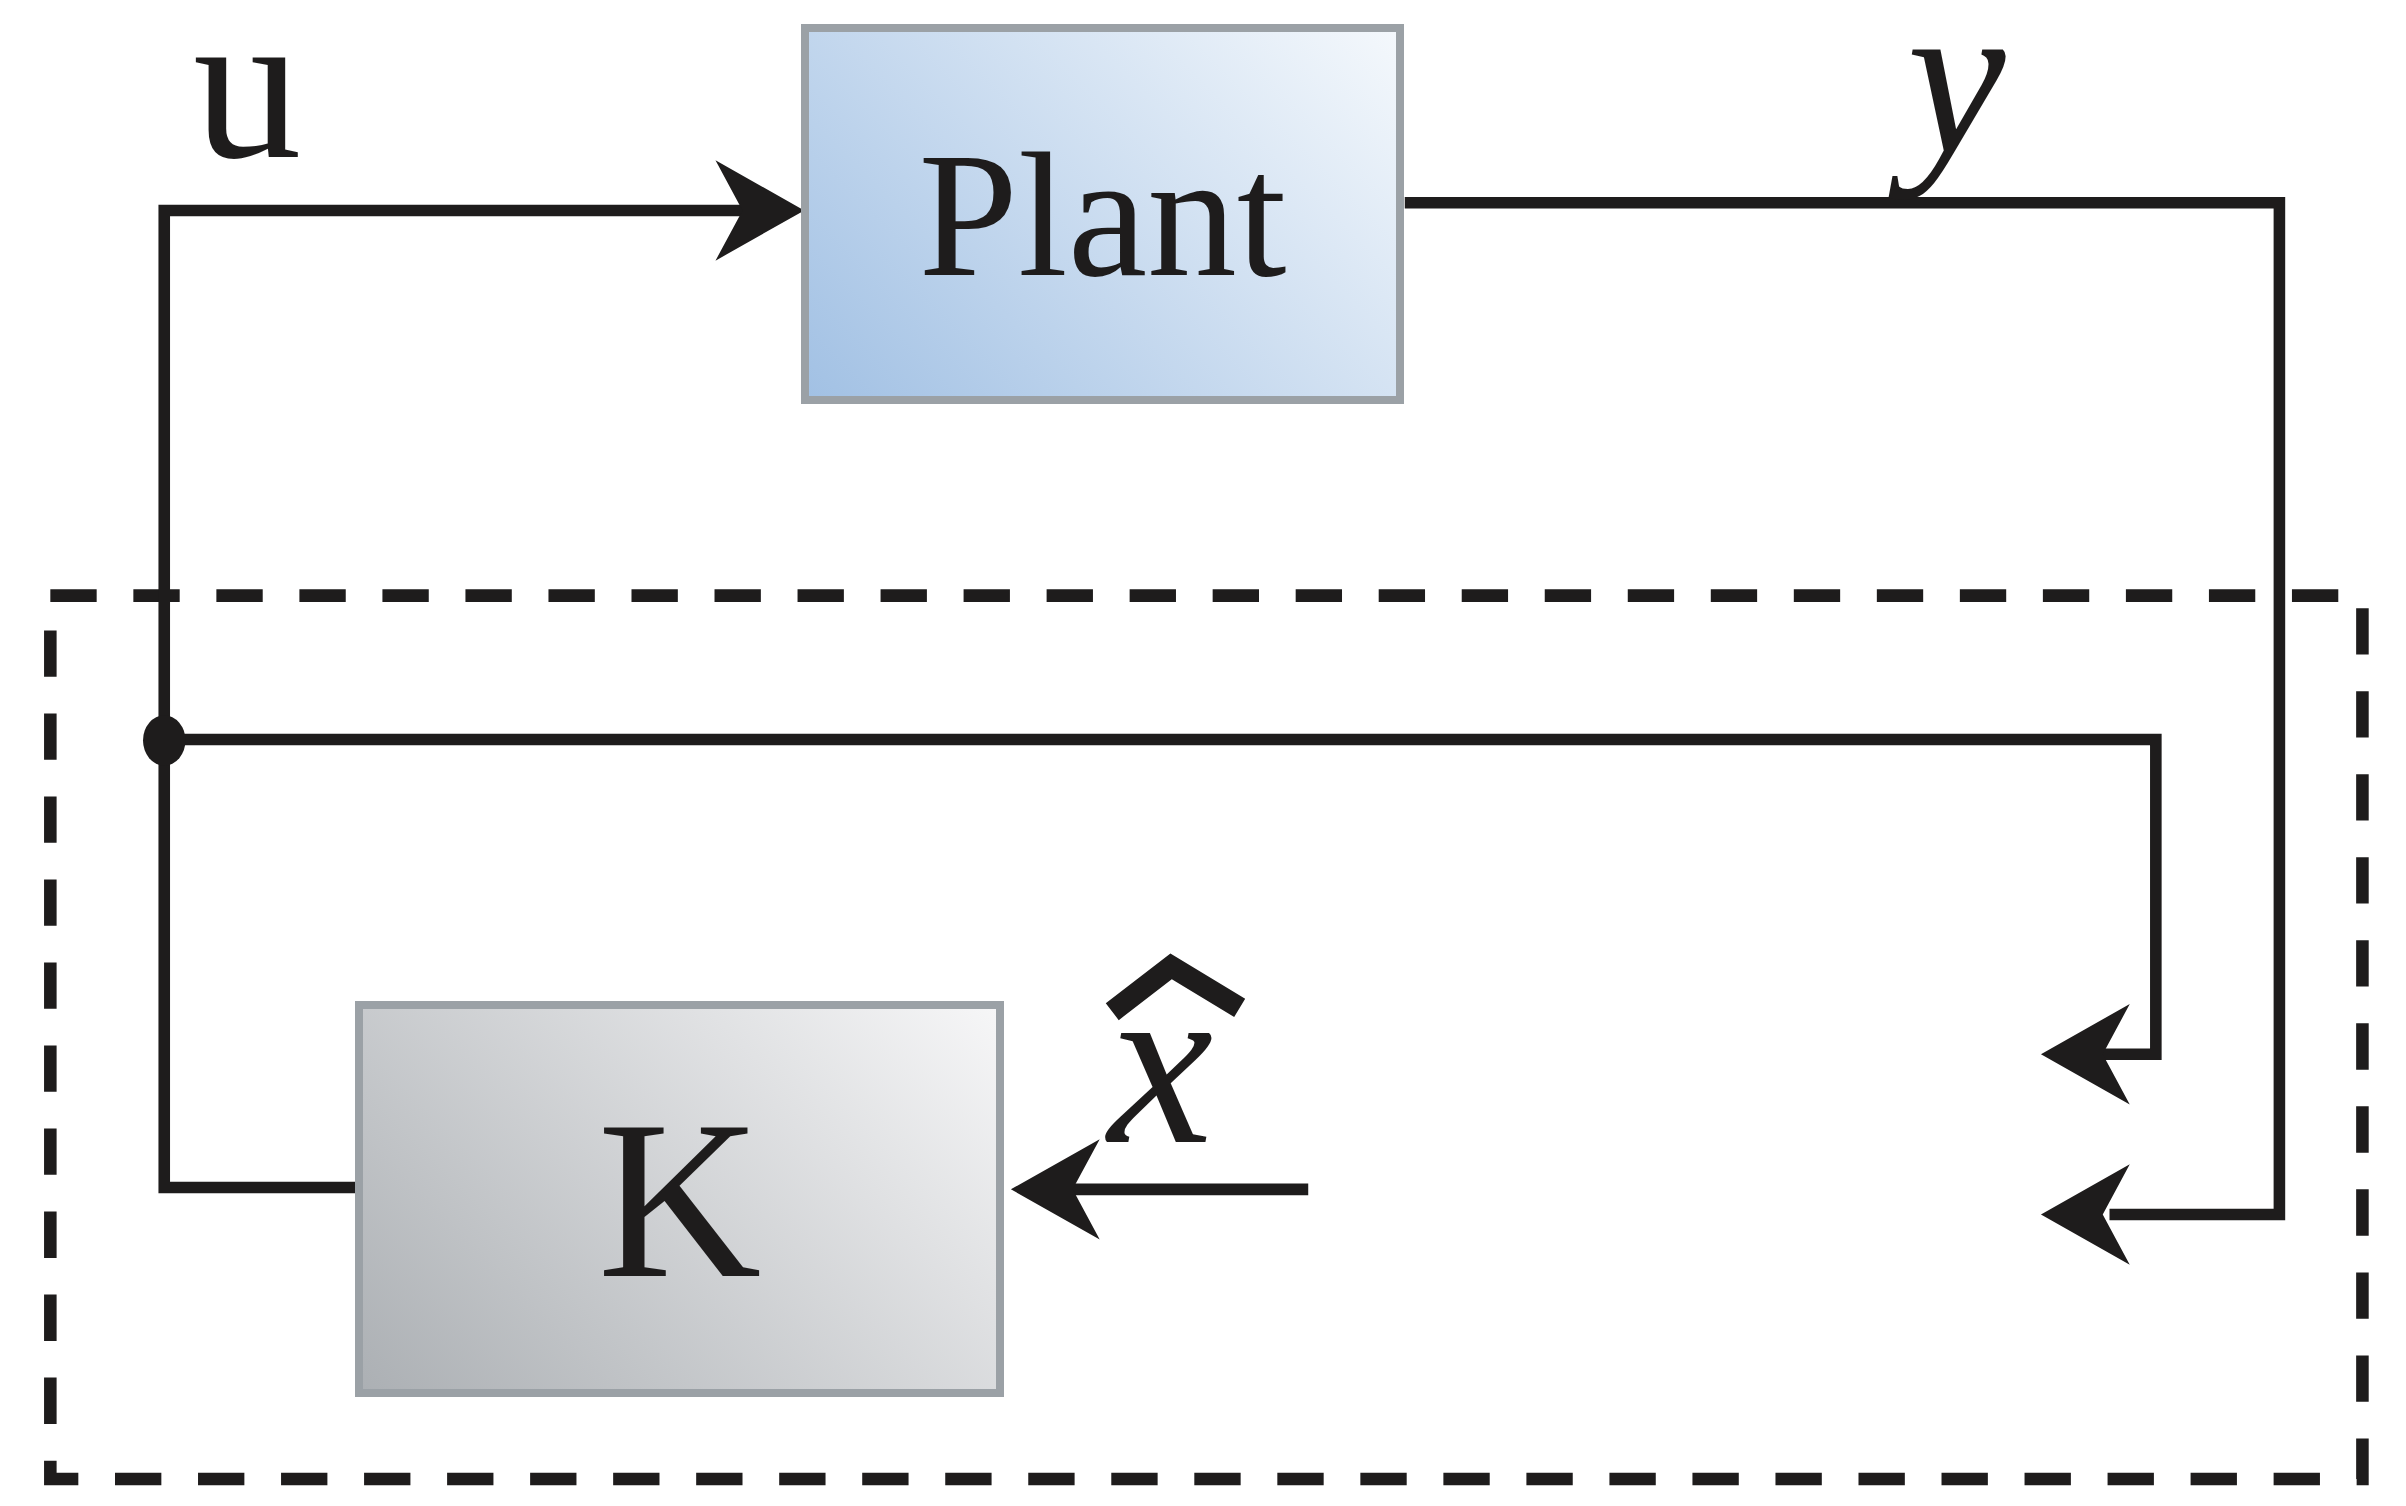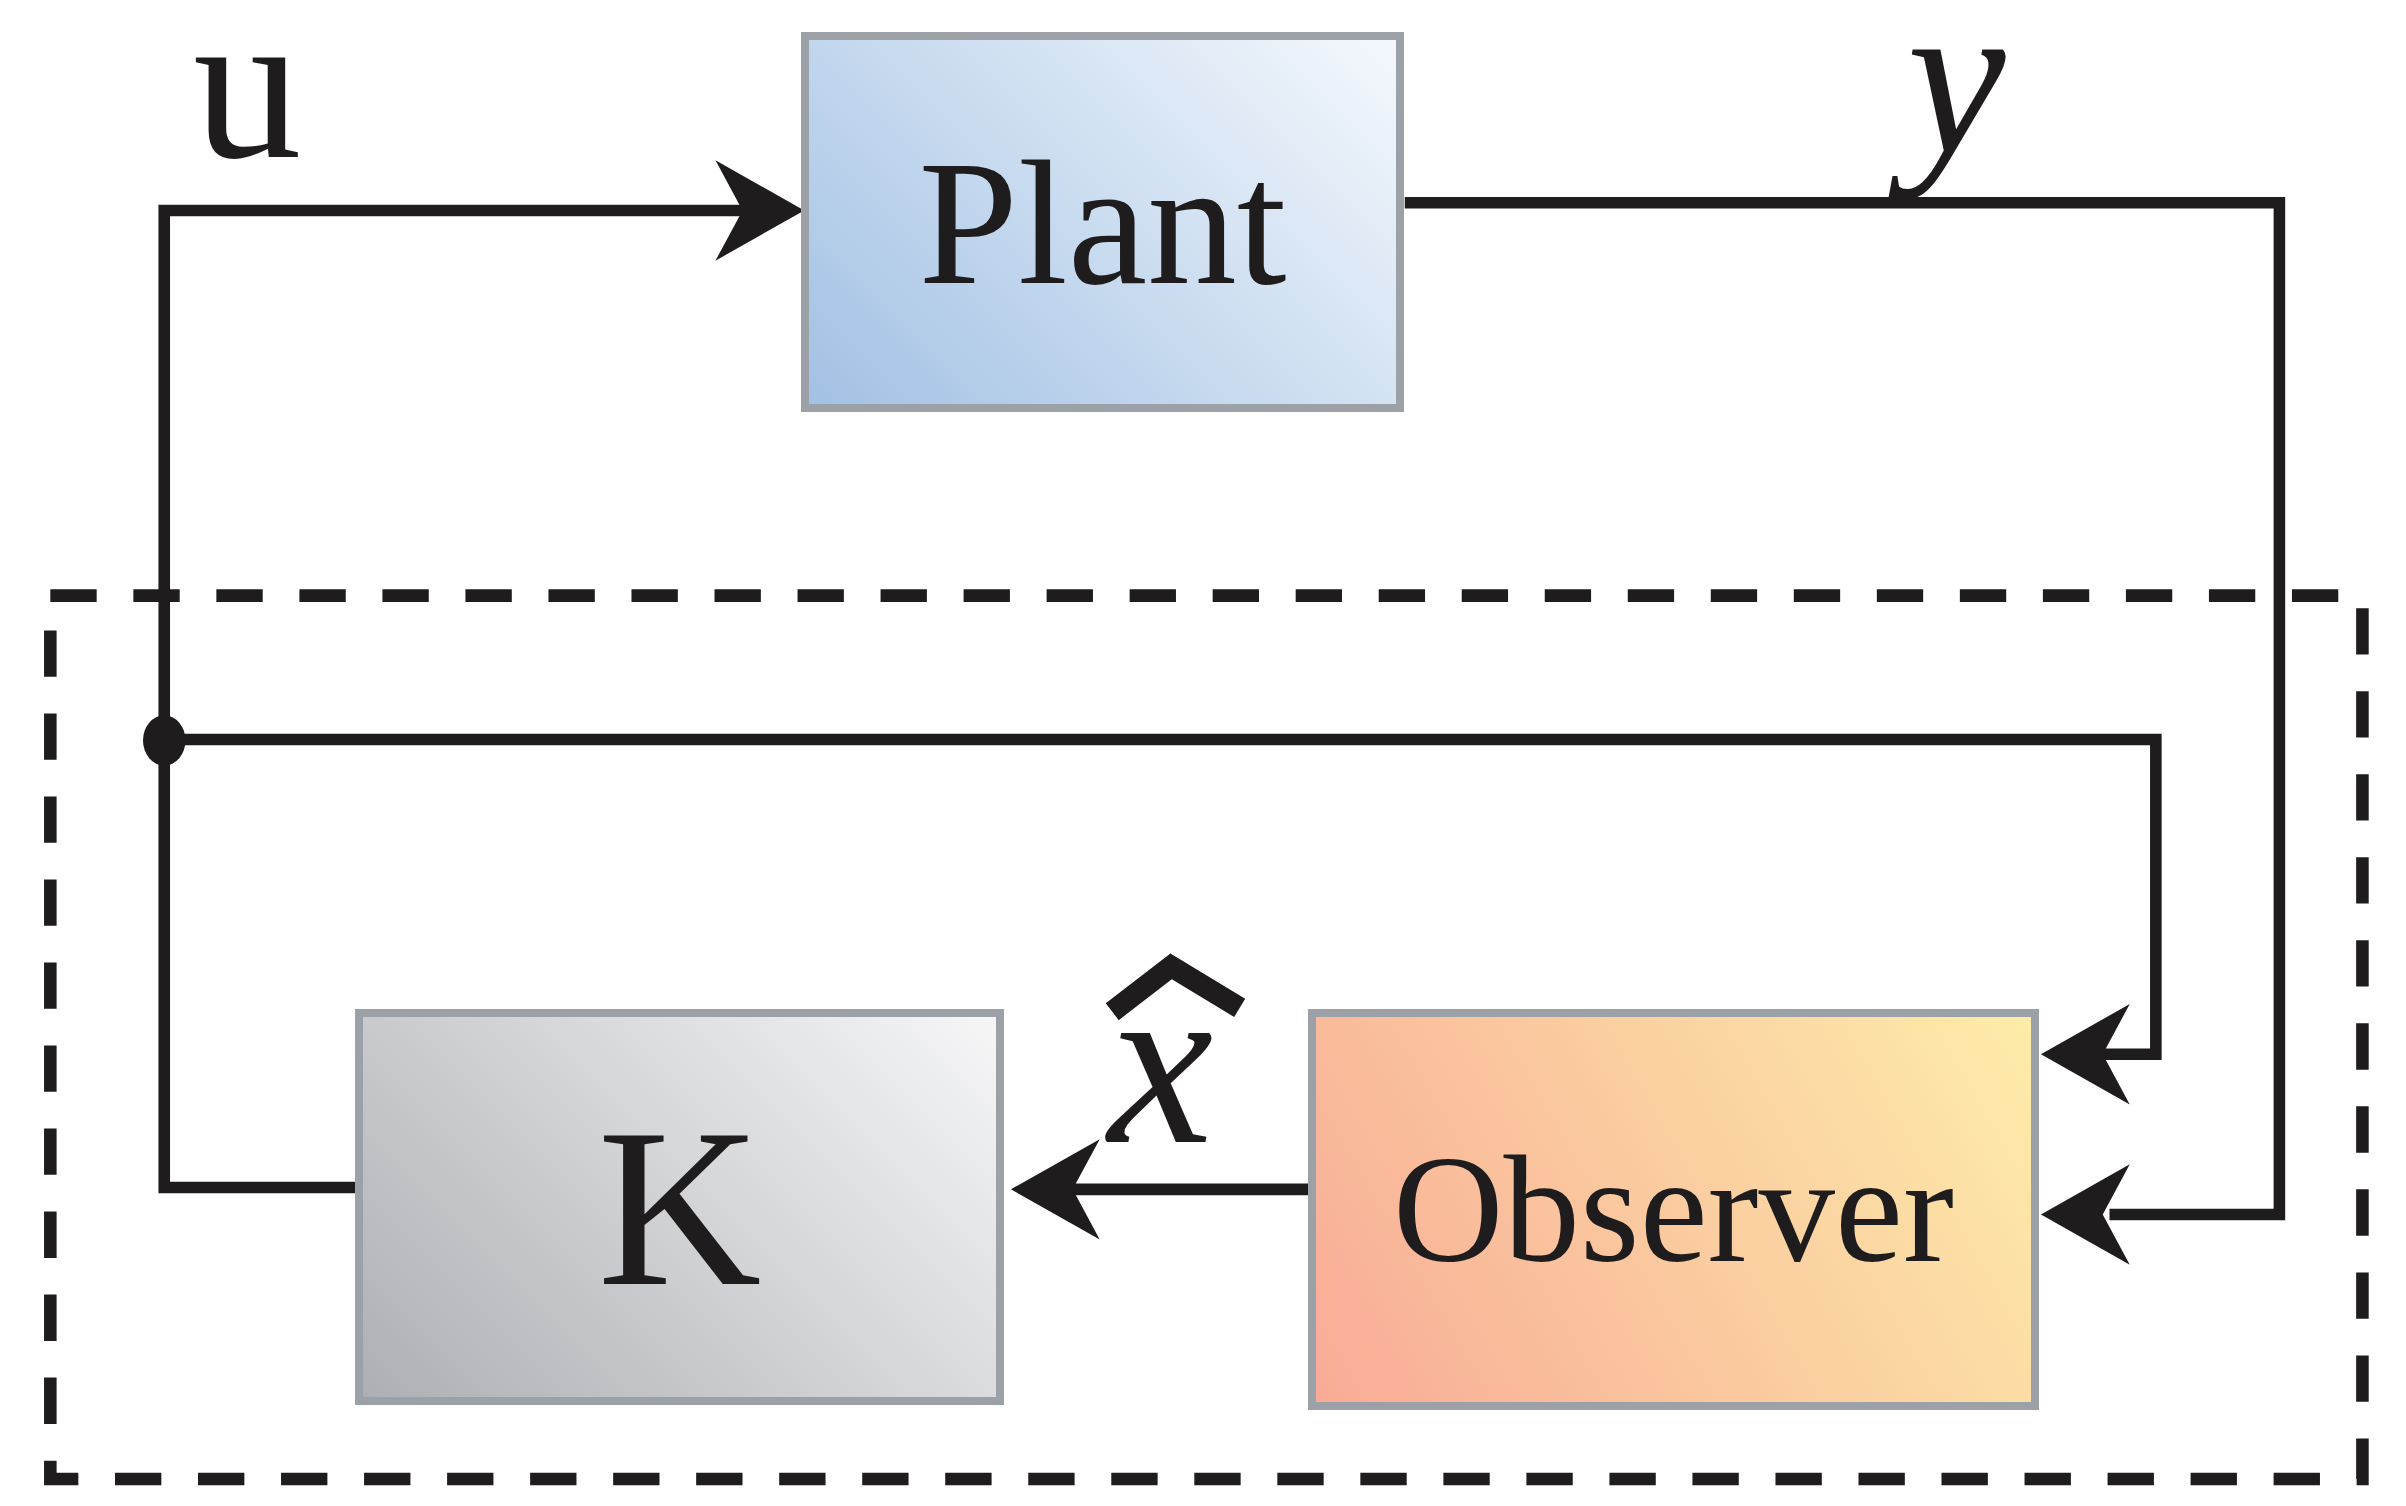--- a/index.html
+++ b/index.html
@@ -13,21 +13,21 @@
   }
   svg.overlay{position:absolute;left:0;top:0;width:2406px;height:1506px;}
   .wire{stroke:var(--line,#1e1c1c);stroke-width:12;fill:none;stroke-linejoin:miter;stroke-linecap:butt;}
   .arrowhead{fill:var(--line,#1e1c1c);stroke:none;}
   .junction{fill:var(--line,#1e1c1c);stroke:none;}
   .boundary{stroke:var(--line,#1e1c1c);stroke-width:13;fill:none;stroke-dasharray:48 38;}
   .hat{stroke:var(--line,#1e1c1c);stroke-width:22;fill:none;stroke-linejoin:miter;stroke-linecap:butt;}
   .block{
     position:absolute;box-sizing:border-box;
     border:8.7px solid var(--border,#9ba1a6);
-    display:flex;align-items:center;justify-content:center;margin-top:8px;
+    display:flex;align-items:center;justify-content:center;
   }
   .block-plant{left:801px;top:24px;width:603px;height:380px;}
   .block-k{left:355px;top:1001px;width:649px;height:396px;}
   .block-observer{left:1308px;top:1001px;width:731px;height:401px;}
   .block-label{line-height:1;white-space:nowrap;}
   .plant-label{font-size:179px;}
   .k-label{font-size:227px;}
   .observer-label{font-size:153px;}
   .siglabel{position:absolute;line-height:1;white-space:nowrap;}
   .sig-u{left:193px;top:-24px;font-size:217px;}
@@ -60,23 +60,20 @@
   </svg>
 
   <div class="block block-plant" style="background: linear-gradient(45deg, rgb(162, 193, 228), rgb(244, 248, 252));">
     <span class="block-label plant-label">Plant</span>
   </div>
 
   <div class="block block-k" style="background: linear-gradient(45deg, rgb(172, 176, 180), rgb(246, 246, 247));">
     <span class="block-label k-label">K</span>
   </div>
 
-  <div class="block block-observer" style="background: linear-gradient(60deg, rgb(248, 171, 150), rgb(253, 236, 169));">
-    <span class="block-label observer-label">Observer</span>
-  </div>
 
   <div class="siglabel sig-u">u</div>
 
   <div class="siglabel sig-y">y</div>
 
   <div class="siglabel sig-xhat" title="x̂">x</div>
 
 </div>
 
 

